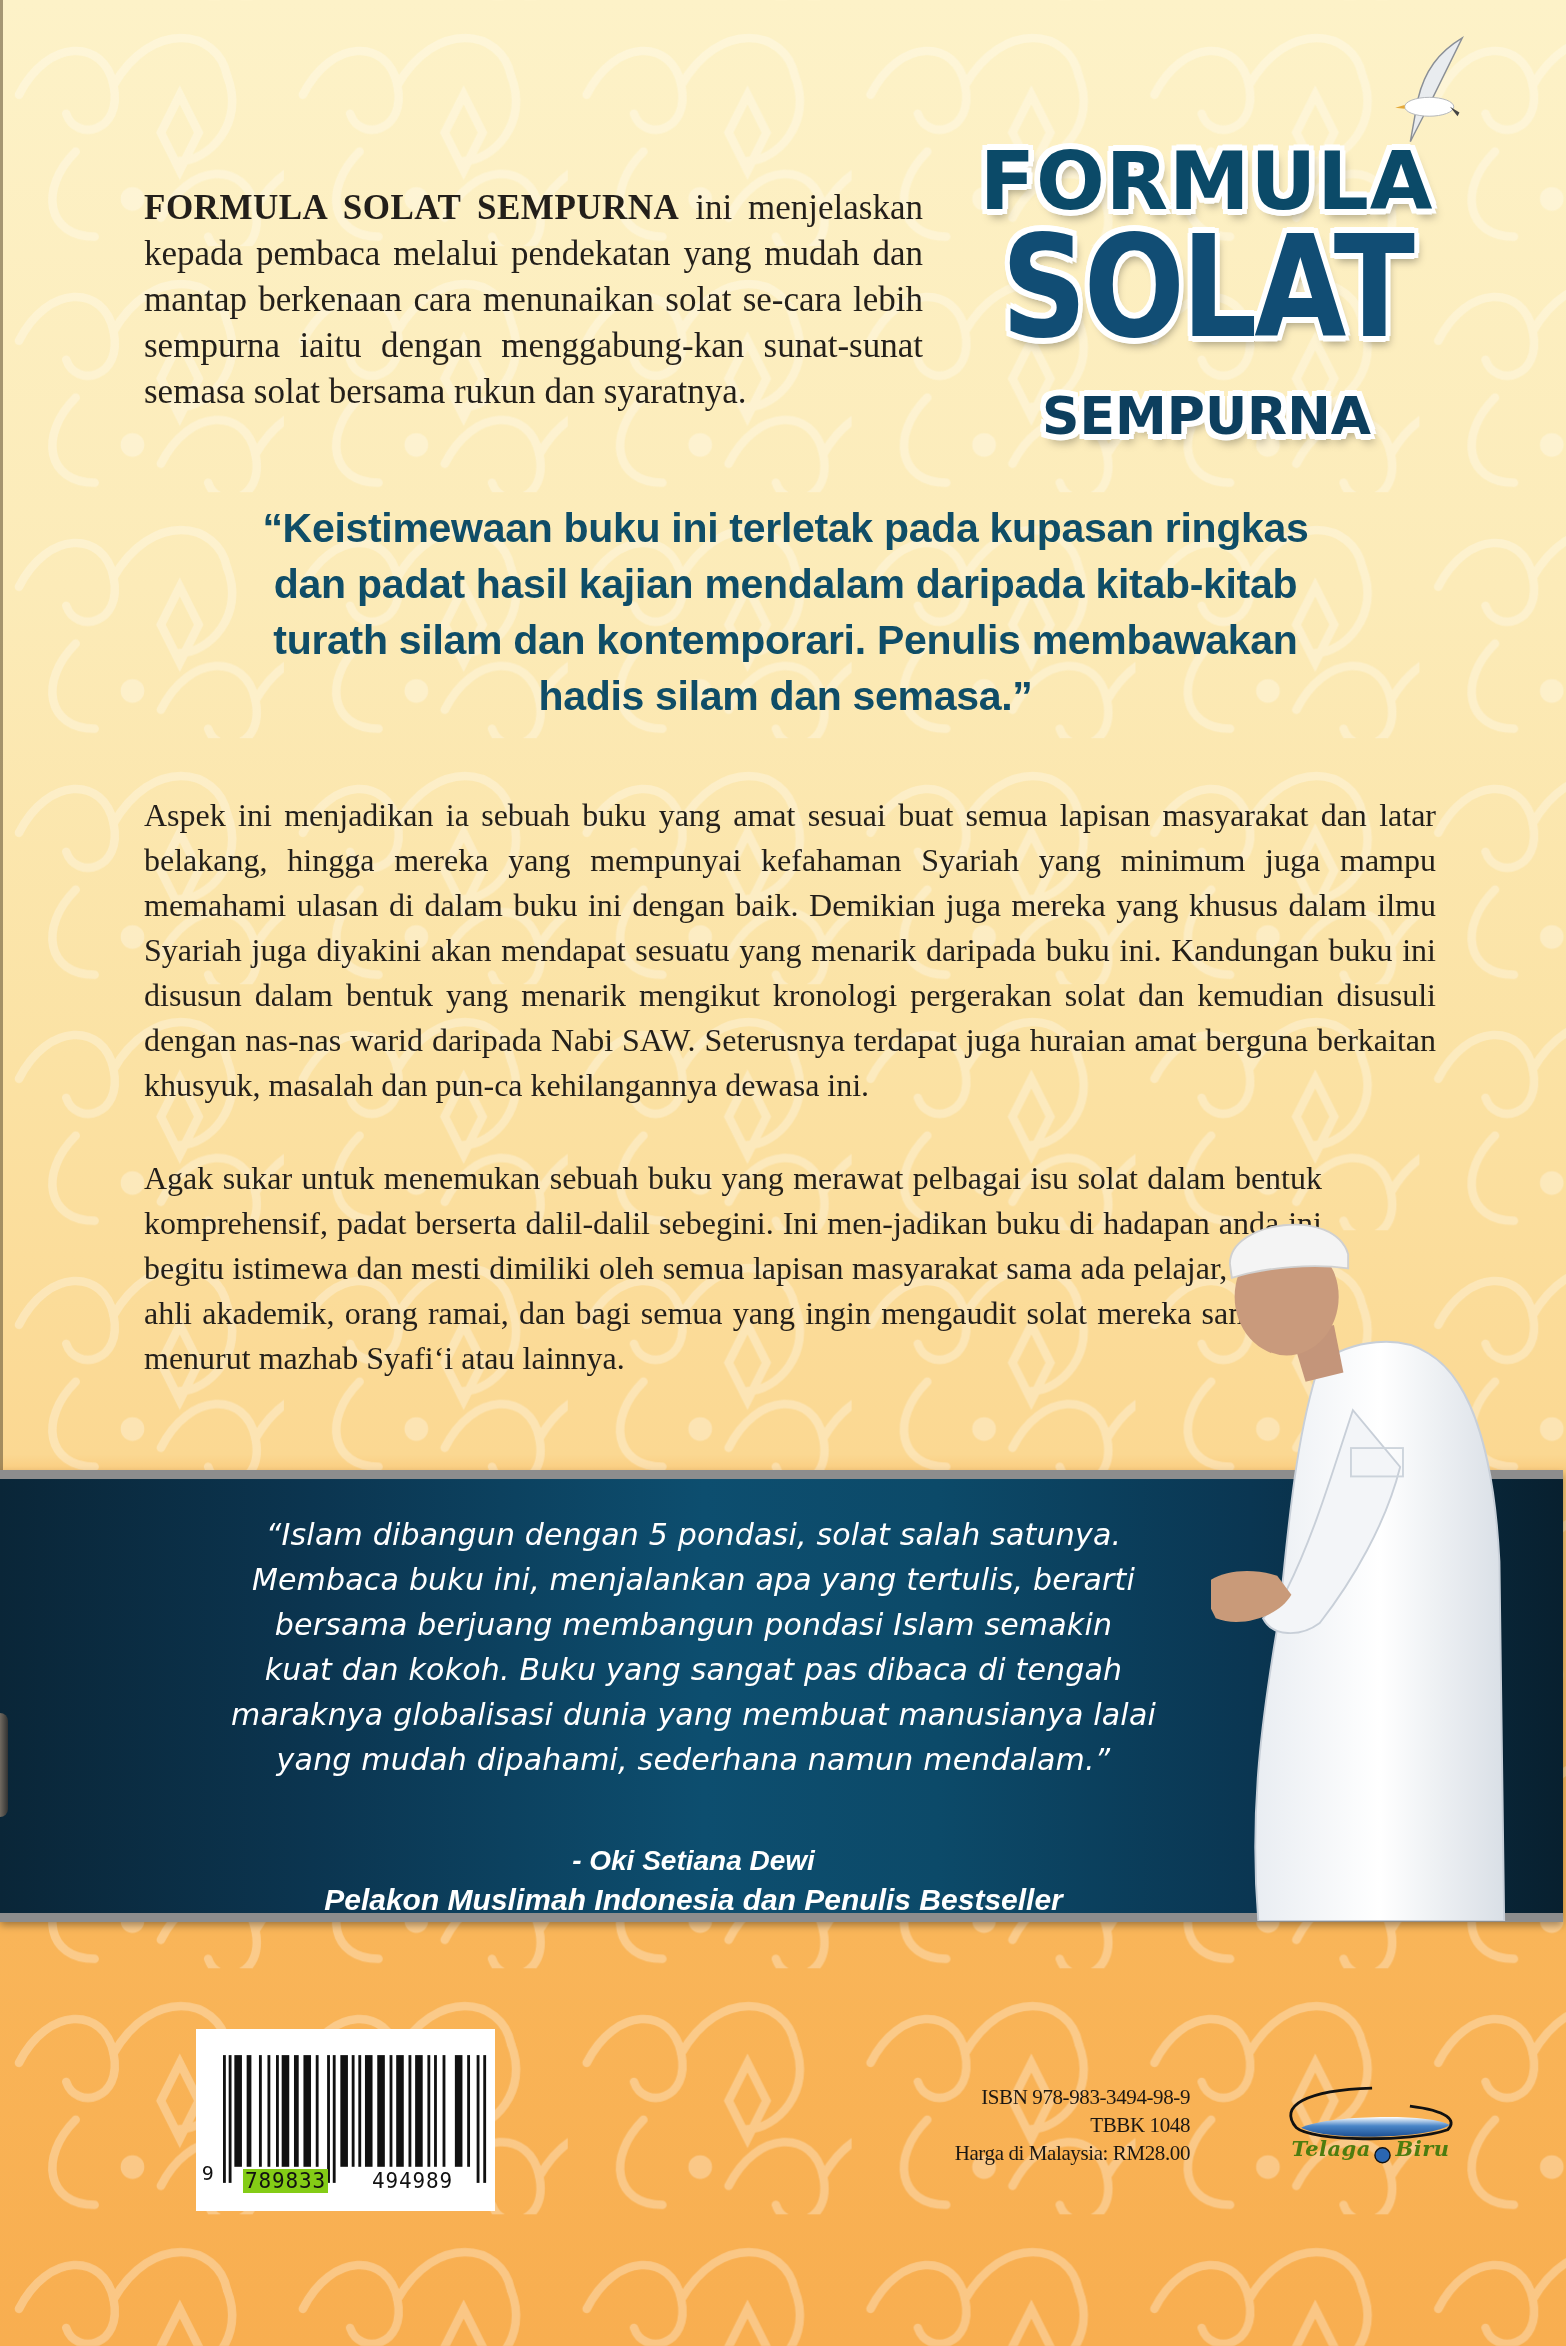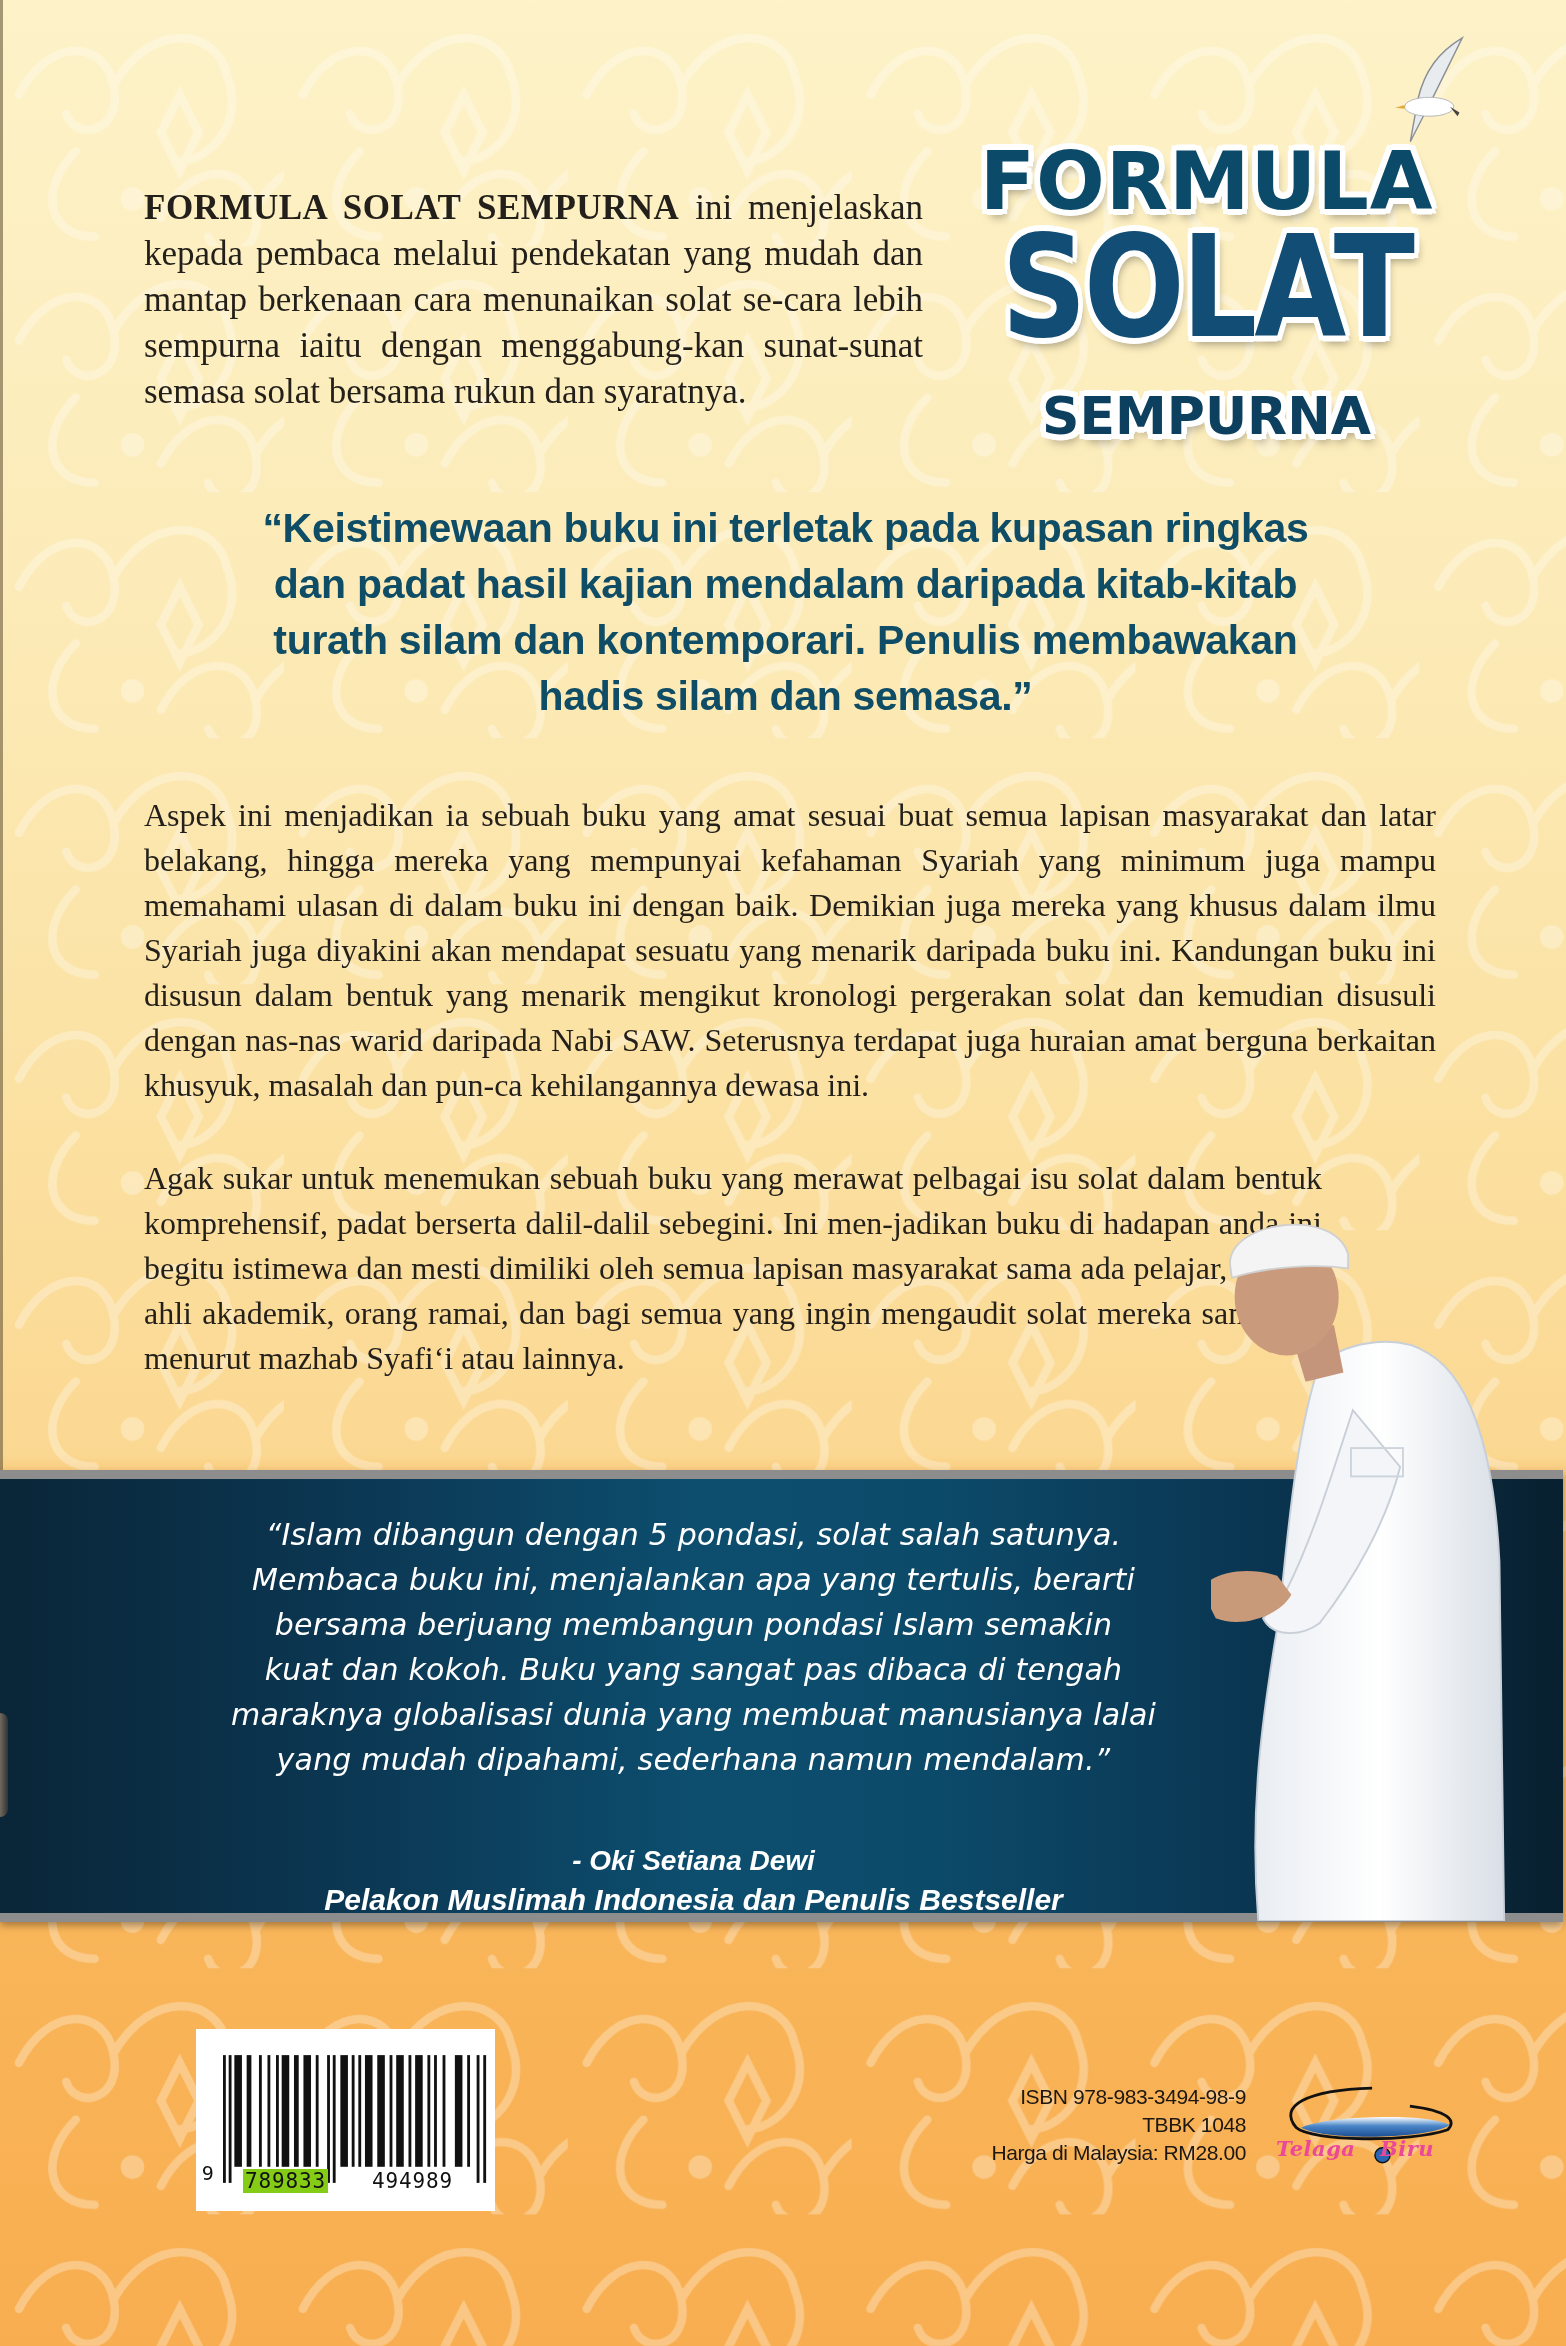--- a/index.html
+++ b/index.html
@@ -117,31 +117,31 @@
     position: absolute; left: 47px; top: 140px; font-family: "DejaVu Sans Mono", monospace;
     font-size: 21px; color: #111; letter-spacing: 0.9px; background: #84cc16; padding: 0 1.9px;
   }
   .barcode-digits-right {
     position: absolute; left: 174px; top: 140px; font-family: "DejaVu Sans Mono", monospace;
     font-size: 21px; color: #111; letter-spacing: 0.9px; background: #fff; padding: 0 1.9px;
   }
 
   
   .isbn-info {
-    position: absolute; left: 884px; top: 2083px; width: 362px; text-align: right;
-    font-family: Liberation Sans, sans-serif; font-size: 21px; line-height: 28px; color: #1c1712;
+    position: absolute; left: 828px; top: 2083px; width: 362px; text-align: right;
+    font-family: Liberation Serif, serif; font-size: 21px; line-height: 28px; color: #1c1712;
     letter-spacing: -0.4px;
   }
 
   
   .logo { position: absolute; left: 1268px; top: 2073px; width: 194px; height: 104px; }
   .logo-text {
     position: absolute; left: 1276px; top: 2136px; width: 189px;
     font-family: "DejaVu Serif", serif; font-style: italic; font-weight: bold;
-    font-size: 21px; color: #ec4899; letter-spacing: 0.5px;
+    font-size: 21px; color: #4d7c0f; letter-spacing: 0.5px; text-align: center;
   }
 </style>
 </head>
 <body>
 
 <svg class="pattern" viewBox="0 0 1655 2479" xmlns="http://www.w3.org/2000/svg">
   <defs>
     <g id="orn" fill="none" stroke="#ffffff" stroke-width="9" stroke-linecap="round">
       <path d="M0 80 C30 20 90 20 100 70 C110 120 60 130 50 100"></path>
       <path d="M100 70 C140 0 210 10 220 60"></path>

